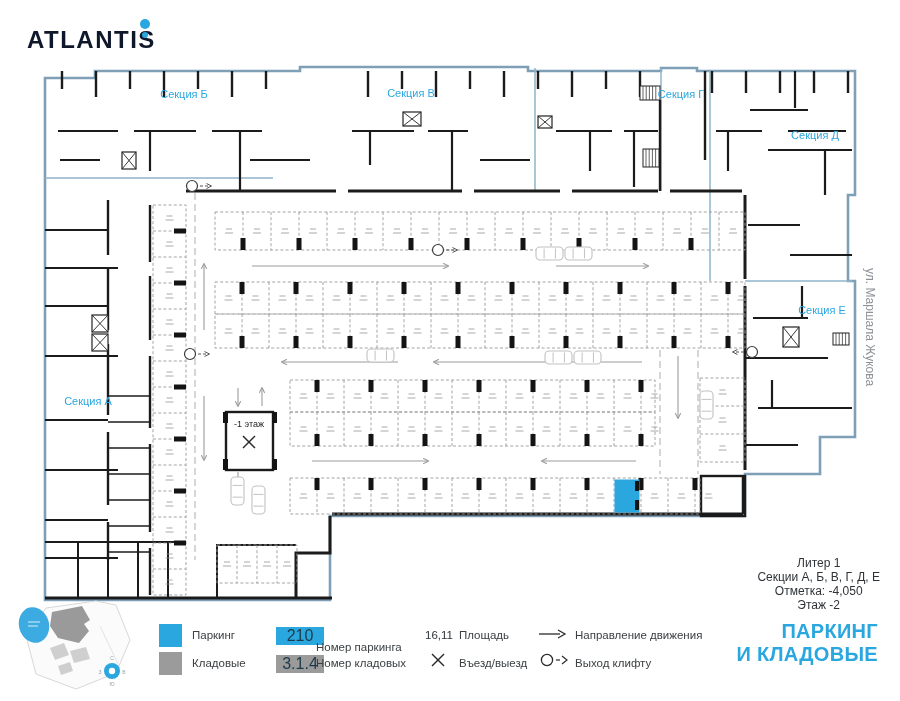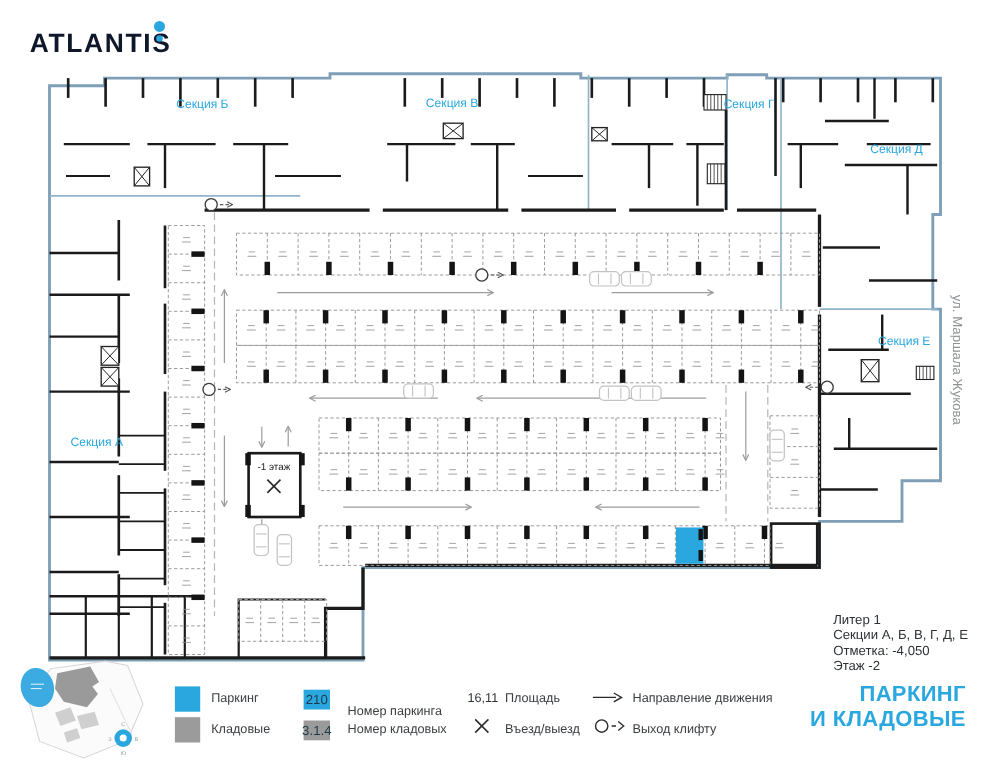--- a/index.html
+++ b/index.html
@@ -8,28 +8,28 @@
   .logo{position:absolute;left:27px;top:26px;font-size:24px;font-weight:800;
         letter-spacing:1.5px;color:#0f172a;}
   .dot{position:absolute;border-radius:50%;}
   .dot-big{left:140px;top:19px;width:10px;height:10px;}
   .dot-small{left:142px;top:32px;width:6px;height:6px;}
   .street-top{position:absolute;left:0;right:0;top:36px;text-align:center;
         font-size:13px;color:#8d9196;}
   .street-right{position:absolute;left:877px;top:268px;font-size:12px;color:#8d9196;
         transform:rotate(90deg);transform-origin:0 0;white-space:nowrap;}
   .plan-svg{position:absolute;left:0;top:0;}
-  .info{position:absolute;right:20px;top:556px;text-align:left;font-size:12px;
+  .info{position:absolute;right:20px;top:556px;text-align:center;font-size:12px;
         line-height:14px;color:#2e3338;}
   .title{position:absolute;right:22px;top:620px;text-align:right;font-size:20px;
         font-weight:bold;line-height:23px;letter-spacing:.3px;}
   .lg-label{position:absolute;font-size:11.5px;color:#3c4043;white-space:nowrap;}
   .lg-value{position:absolute;font-size:11.5px;color:#2e3338;white-space:nowrap;}
   .lg-sw{position:absolute;width:23px;height:23px;}
-  .lg-badge{position:absolute;width:24px;height:18px;font-size:12px;display:flex;
+  .lg-badge{position:absolute;width:48px;height:18px;font-size:16px;display:flex;
         align-items:center;justify-content:center;color:#1c3a4a;}
   .lg-sym{position:absolute;}
   .mini{position:absolute;left:16px;top:596px;}
   svg text{font-family:"Liberation Sans",sans-serif;}
   svg text.sec{font-size:11px;}
   svg text.ramp{font-size:9px;fill:#222;}
   svg text.cmp{font-size:5px;fill:#98a4ad;}
   .stall{fill:none;stroke:#9a9a9a;stroke-width:.9;stroke-dasharray:3 2.2;}
   .mlab{stroke:#8f8f8f;stroke-width:.75;}
 </style>

